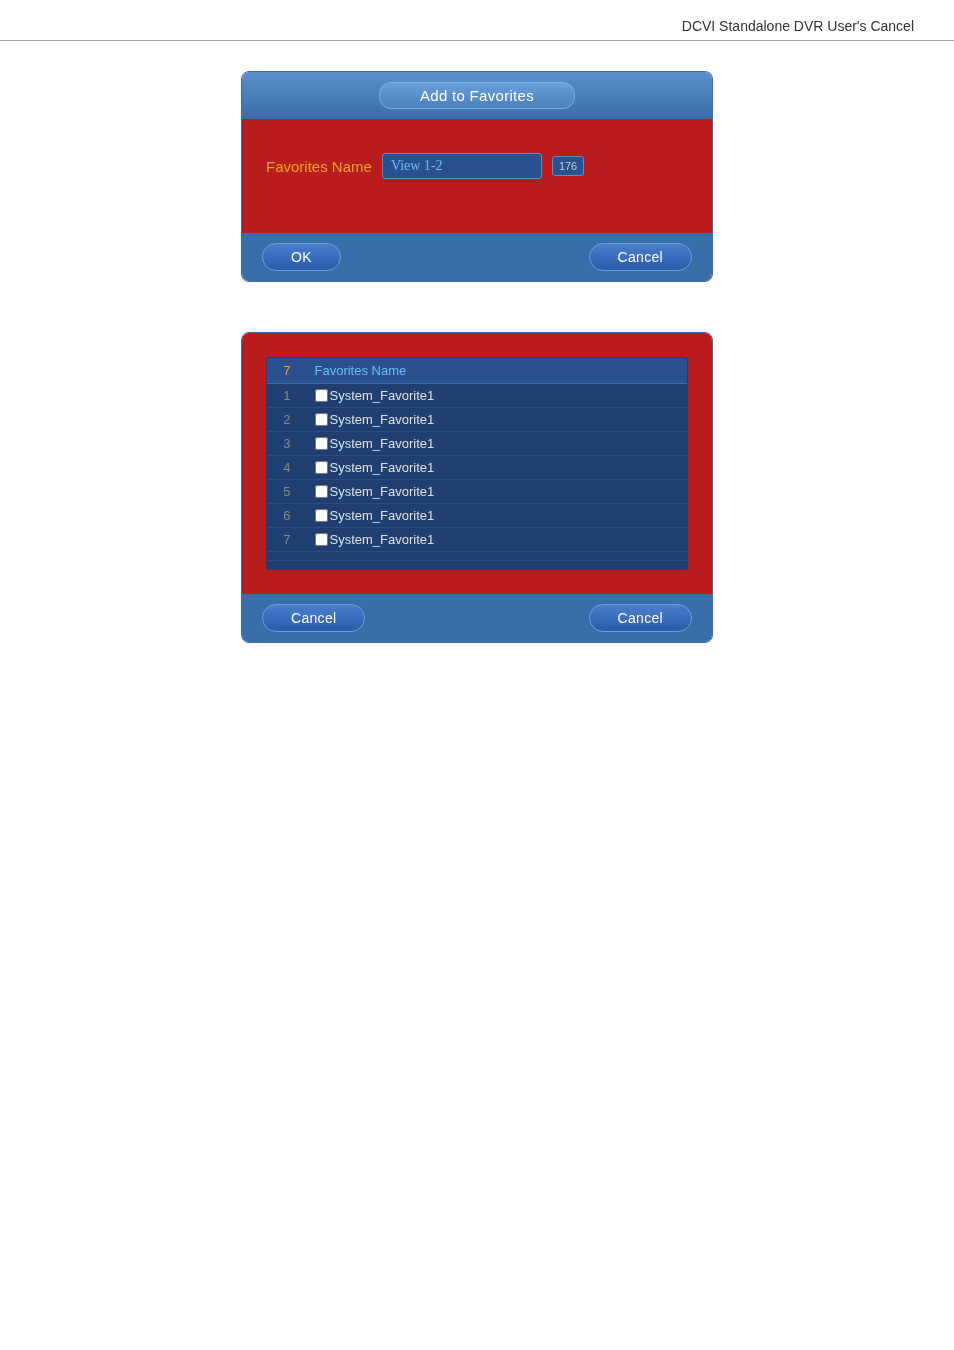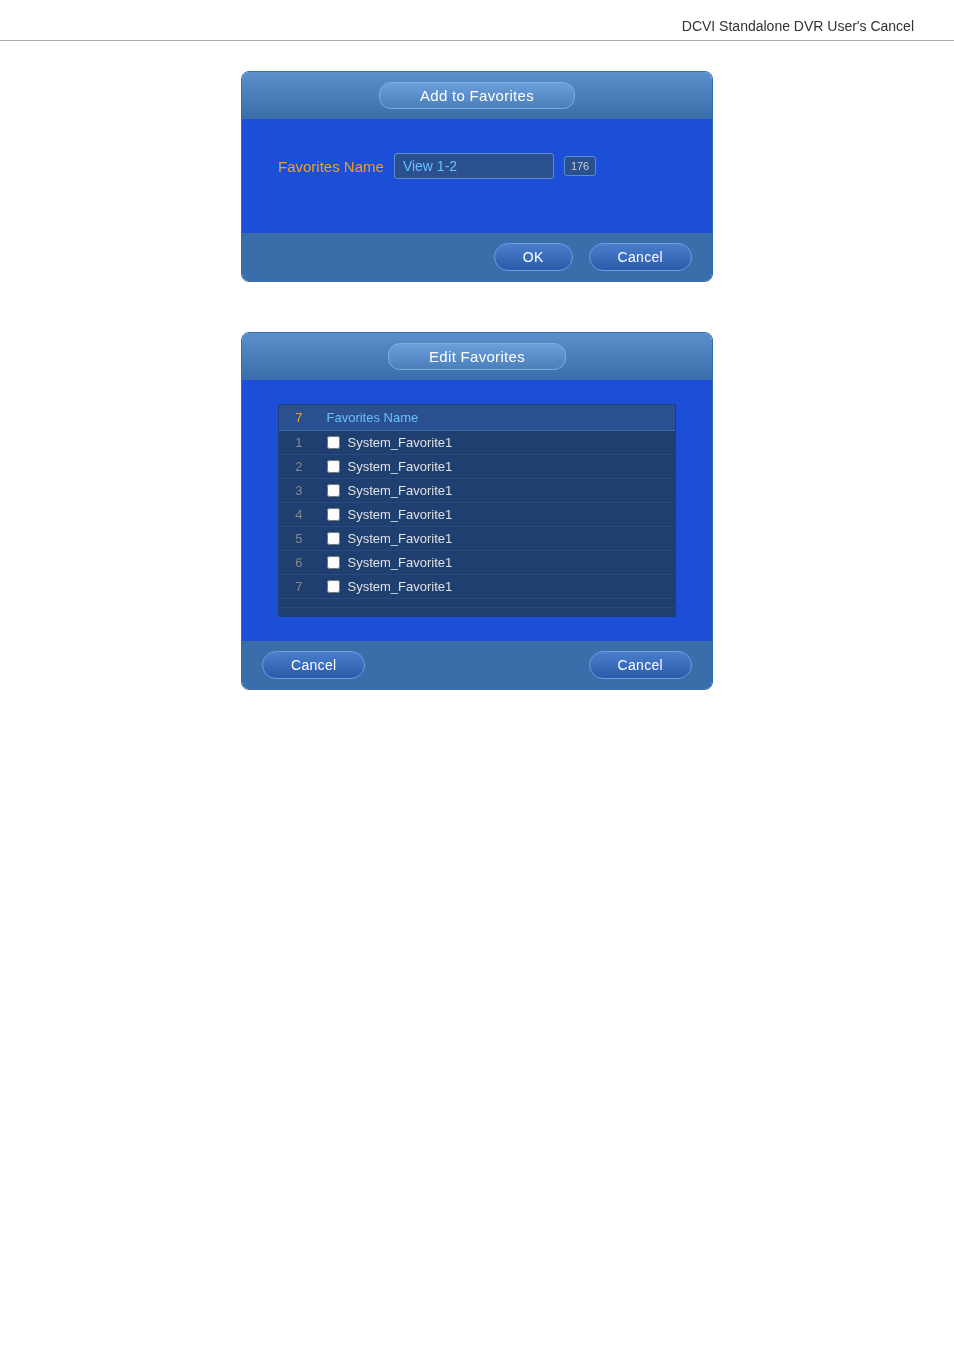--- a/index.html
+++ b/index.html
@@ -47,29 +47,29 @@
       border: 1px solid #7ab0dd;
       border-radius: 12px;
       padding: 4px 40px;
       color: #fff;
       font-size: 15px;
       font-weight: normal;
       letter-spacing: 0.3px;
     }
 
     .dialog-body {
-      background: #1d4ed8;
-      padding: 24px 36px;
+      background: #b91c1c;
+      padding: 24px 24px;
     }
 
     .dialog-footer {
       background: #3a6eaa;
       padding: 10px 20px;
       display: flex;
-      justify-content: flex-end;
+      justify-content: space-between;
       align-items: center;
       gap: 16px;
     }
 
     
     .favorites-name-row {
       display: flex;
       align-items: center;
       gap: 10px;
       margin: 10px 0 30px 0;
@@ -83,20 +83,21 @@
 
     .favorites-name-input {
       background: #2a5090;
       border: 1px solid #5a8fcc;
       color: #6abfff;
       font-size: 14px;
       padding: 4px 8px;
       border-radius: 3px;
       width: 160px;
       outline: none;
+      font-family: Liberation Serif, serif;
     }
 
     .keyboard-icon {
       background: #2a5090;
       border: 1px solid #5a8fcc;
       color: #ccc;
       font-size: 11px;
       padding: 3px 6px;
       border-radius: 3px;
       cursor: pointer;
@@ -163,21 +164,21 @@
       border-bottom: none;
     }
 
     .favorites-table tr.header-row th.num-col {
       color: #f0a020;
     }
 
     .cb-cell {
       display: flex;
       align-items: center;
-      gap: 8px;
+      gap: 2px;
     }
 
     .cb-cell input[type="checkbox"] {
       width: 13px;
       height: 13px;
       cursor: pointer;
     }
   </style>
 </head>
 <body>
@@ -197,23 +198,20 @@
       <span class="keyboard-icon">176</span>
     </div>
   </div>
   <div class="dialog-footer">
     <button class="btn">OK</button>
     <button class="btn">Cancel</button>
   </div>
 </div>
 
 <div class="dialog edit-dialog">
-  <div class="dialog-title-bar">
-    <span>Edit Favorites</span>
-  </div>
   <div class="dialog-body">
     <table class="favorites-table">
       <thead>
         <tr class="header-row">
           <th class="num-col">7</th>
           <th>Favorites Name</th>
         </tr>
       </thead>
       <tbody id="favorites-tbody">
 

